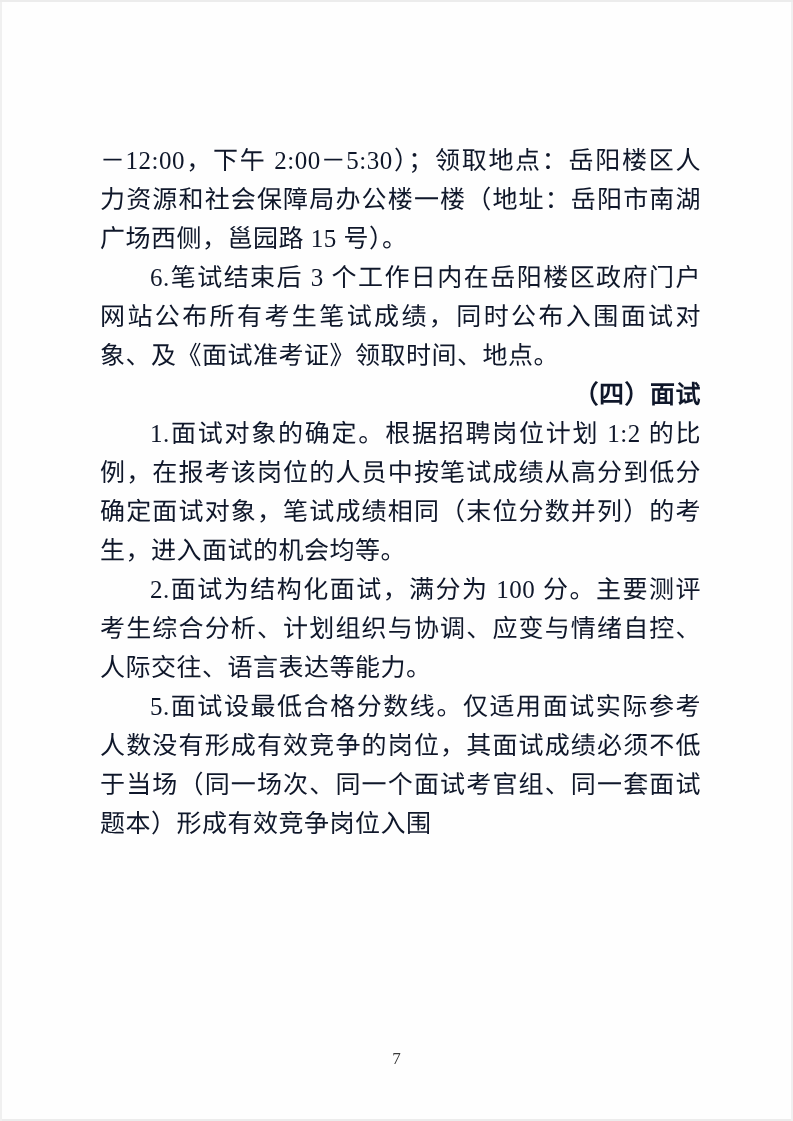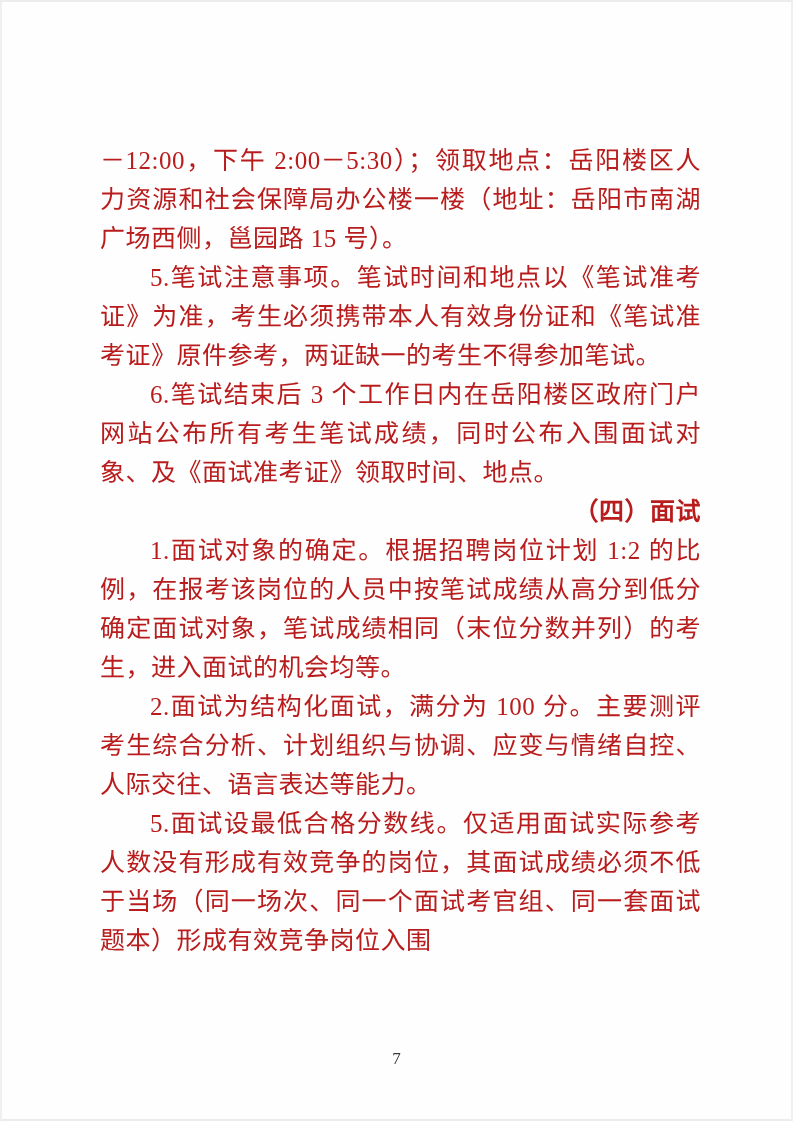--- a/index.html
+++ b/index.html
@@ -23,21 +23,21 @@
       inset 0 2px 0 #ececec,
       inset 2px 0 0 #f0f0f0,
       inset -2px 0 0 #f0f0f0,
       inset 0 -2px 0 #ececec;
   }
   .text-body {
     position: absolute;
     left: 100px;
     width: 601px;
     top: 141px;
-    color: #b91c1c;
+    color: #0f172a;
     font-size: 25px;
     line-height: 39px;
     text-align: justify;
     text-justify: inter-character;
     letter-spacing: 0.5px;
   }
   .para {
     margin: 0;
   }
   .para.indent {
@@ -57,21 +57,20 @@
     color: #3a3a3a;
     letter-spacing: 0;
   }
 </style>
 </head>
 <body>
 
 <div class="scan-page">
   <div class="text-body">
       <p class="para body">－12:00，下午 2:00－5:30）；领取地点：岳阳楼区人力资源和社会保障局办公楼一楼（地址：岳阳市南湖广场西侧，邕园路 15 号）。</p>
-      <p class="para body indent">5.笔试注意事项。笔试时间和地点以《笔试准考证》为准，考生必须携带本人有效身份证和《笔试准考证》原件参考，两证缺一的考生不得参加笔试。</p>
       <p class="para body indent">6.笔试结束后 3 个工作日内在岳阳楼区政府门户网站公布所有考生笔试成绩，同时公布入围面试对象、及《面试准考证》领取时间、地点。</p>
       <p class="para heading indent">（四）面试</p>
       <p class="para body indent">1.面试对象的确定。根据招聘岗位计划 1:2 的比例，在报考该岗位的人员中按笔试成绩从高分到低分确定面试对象，笔试成绩相同（末位分数并列）的考生，进入面试的机会均等。</p>
       <p class="para body indent">2.面试为结构化面试，满分为 100 分。主要测评考生综合分析、计划组织与协调、应变与情绪自控、人际交往、语言表达等能力。</p>
       <p class="para body indent">5.面试设最低合格分数线。仅适用面试实际参考人数没有形成有效竞争的岗位，其面试成绩必须不低于当场（同一场次、同一个面试考官组、同一套面试题本）形成有效竞争岗位入围</p>
     </div>
   <div class="page-footer">7</div>
 </div>
 
 </body></html>

